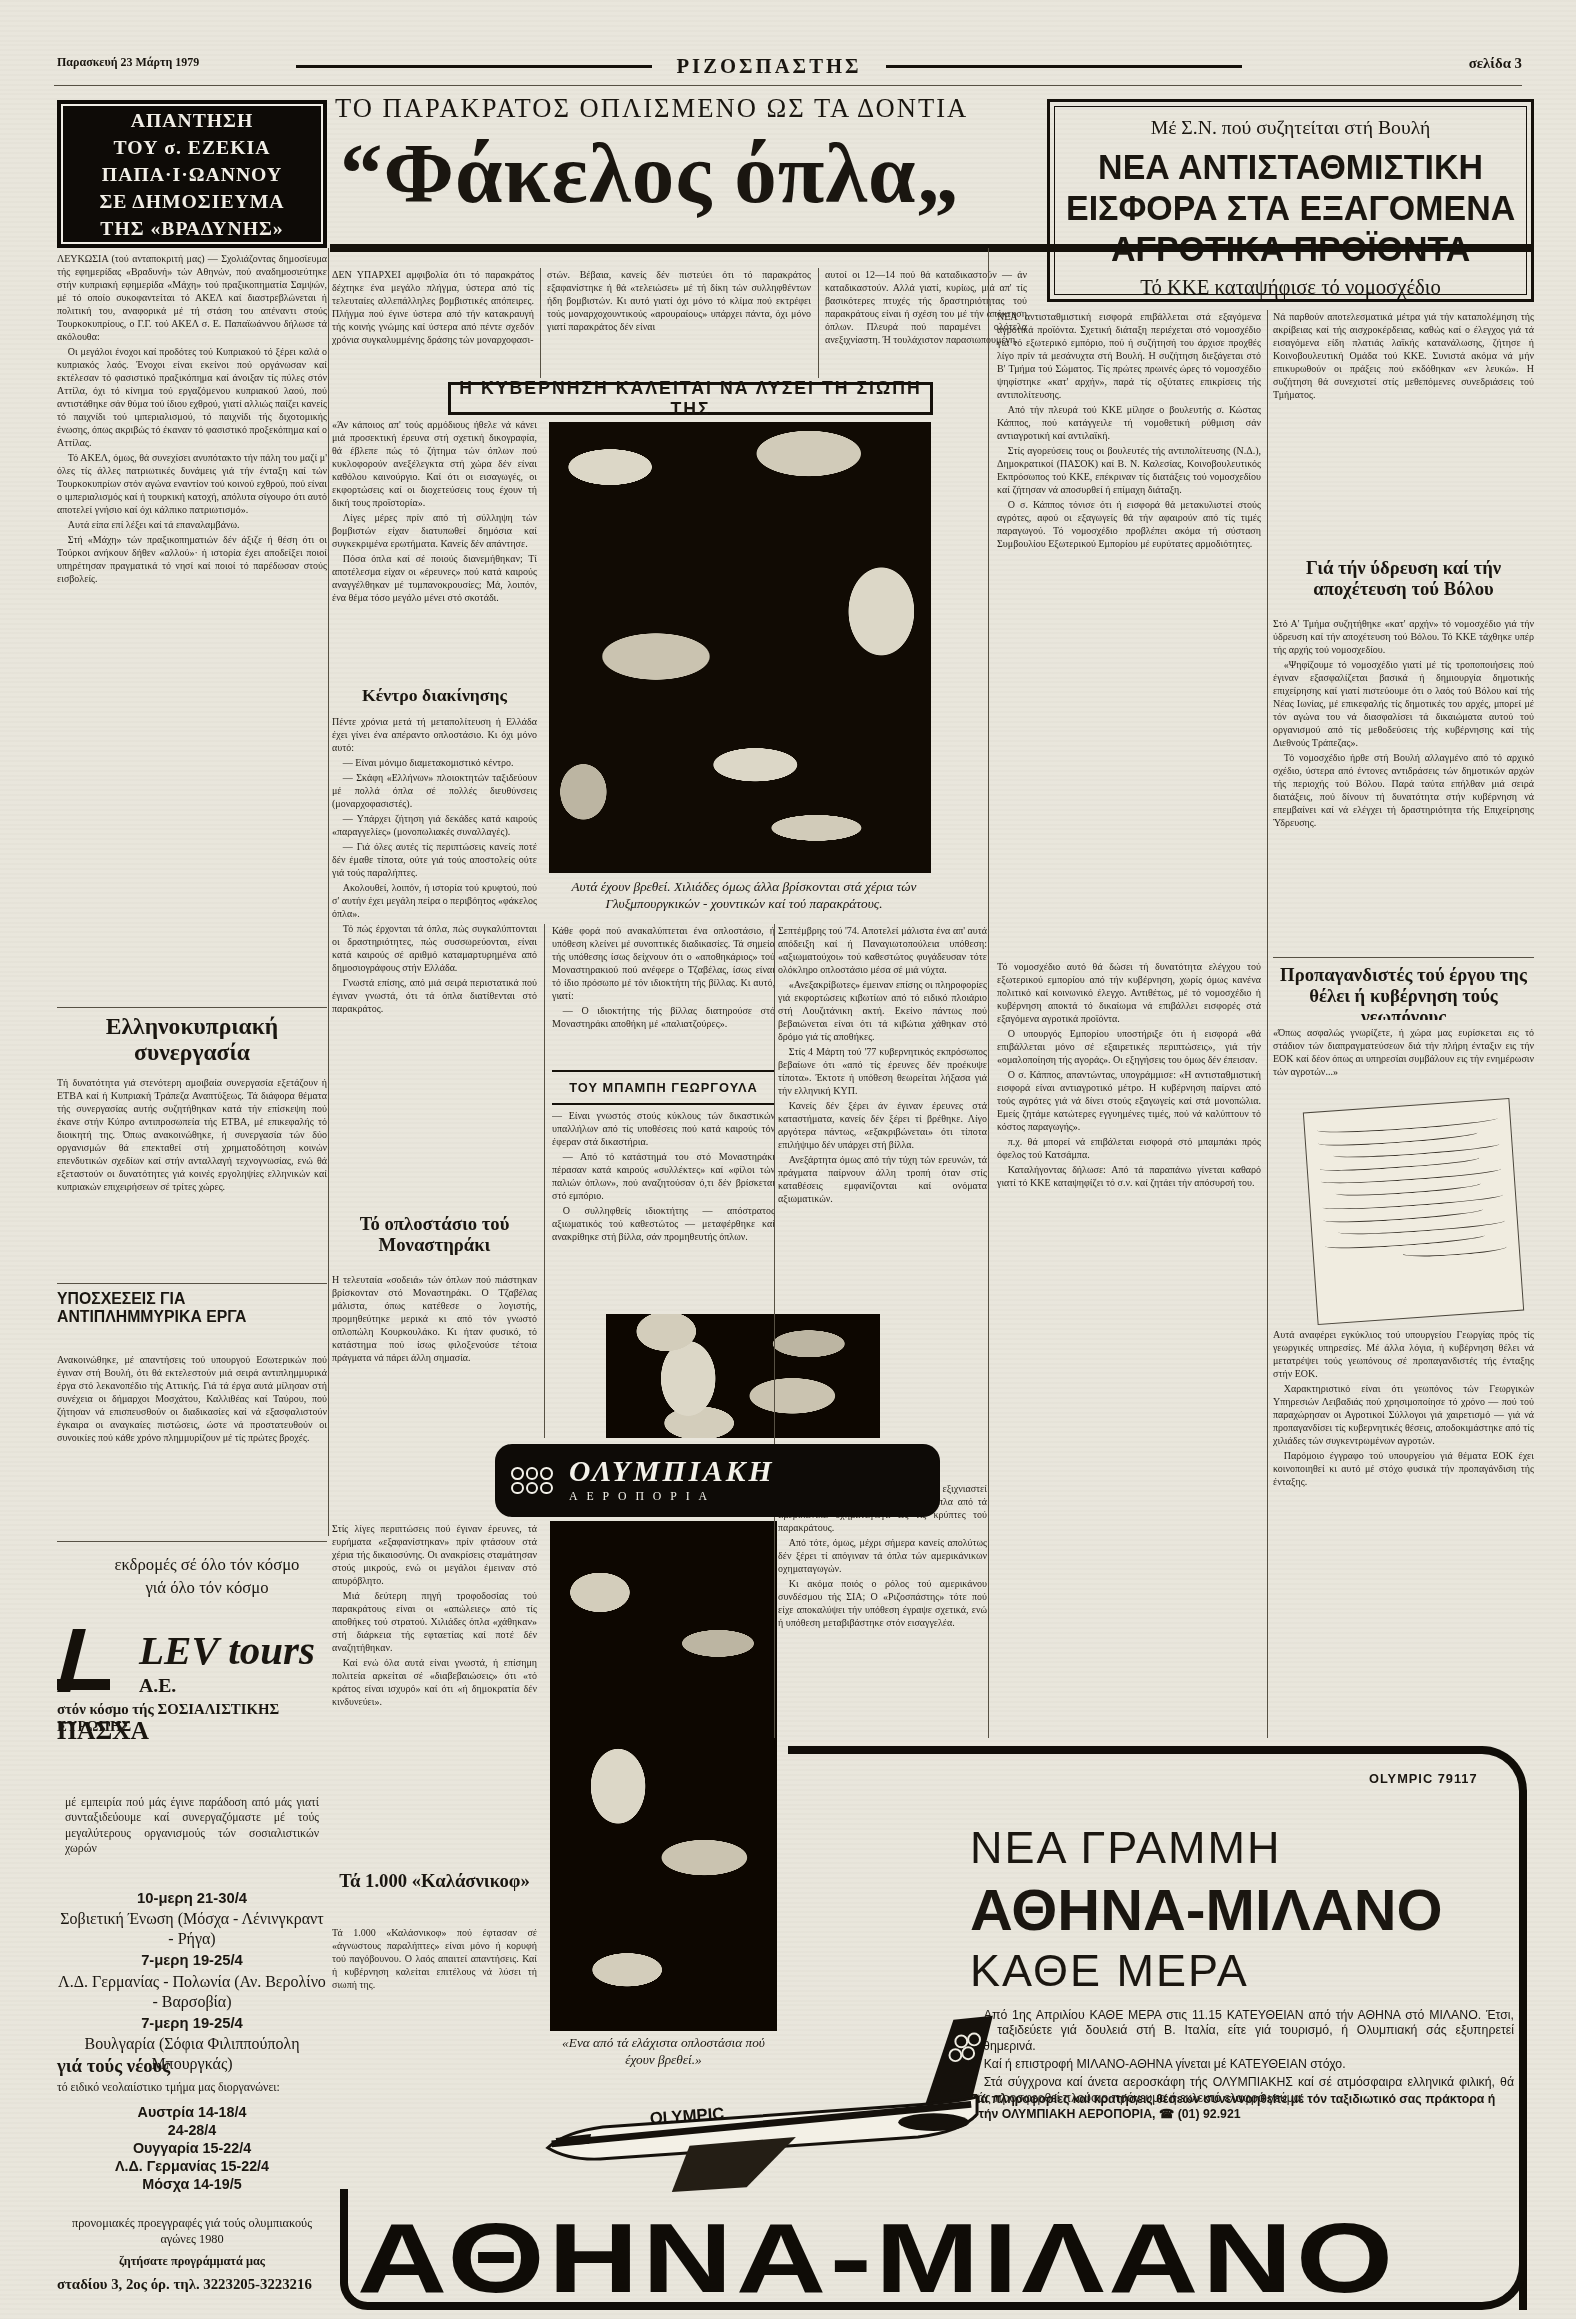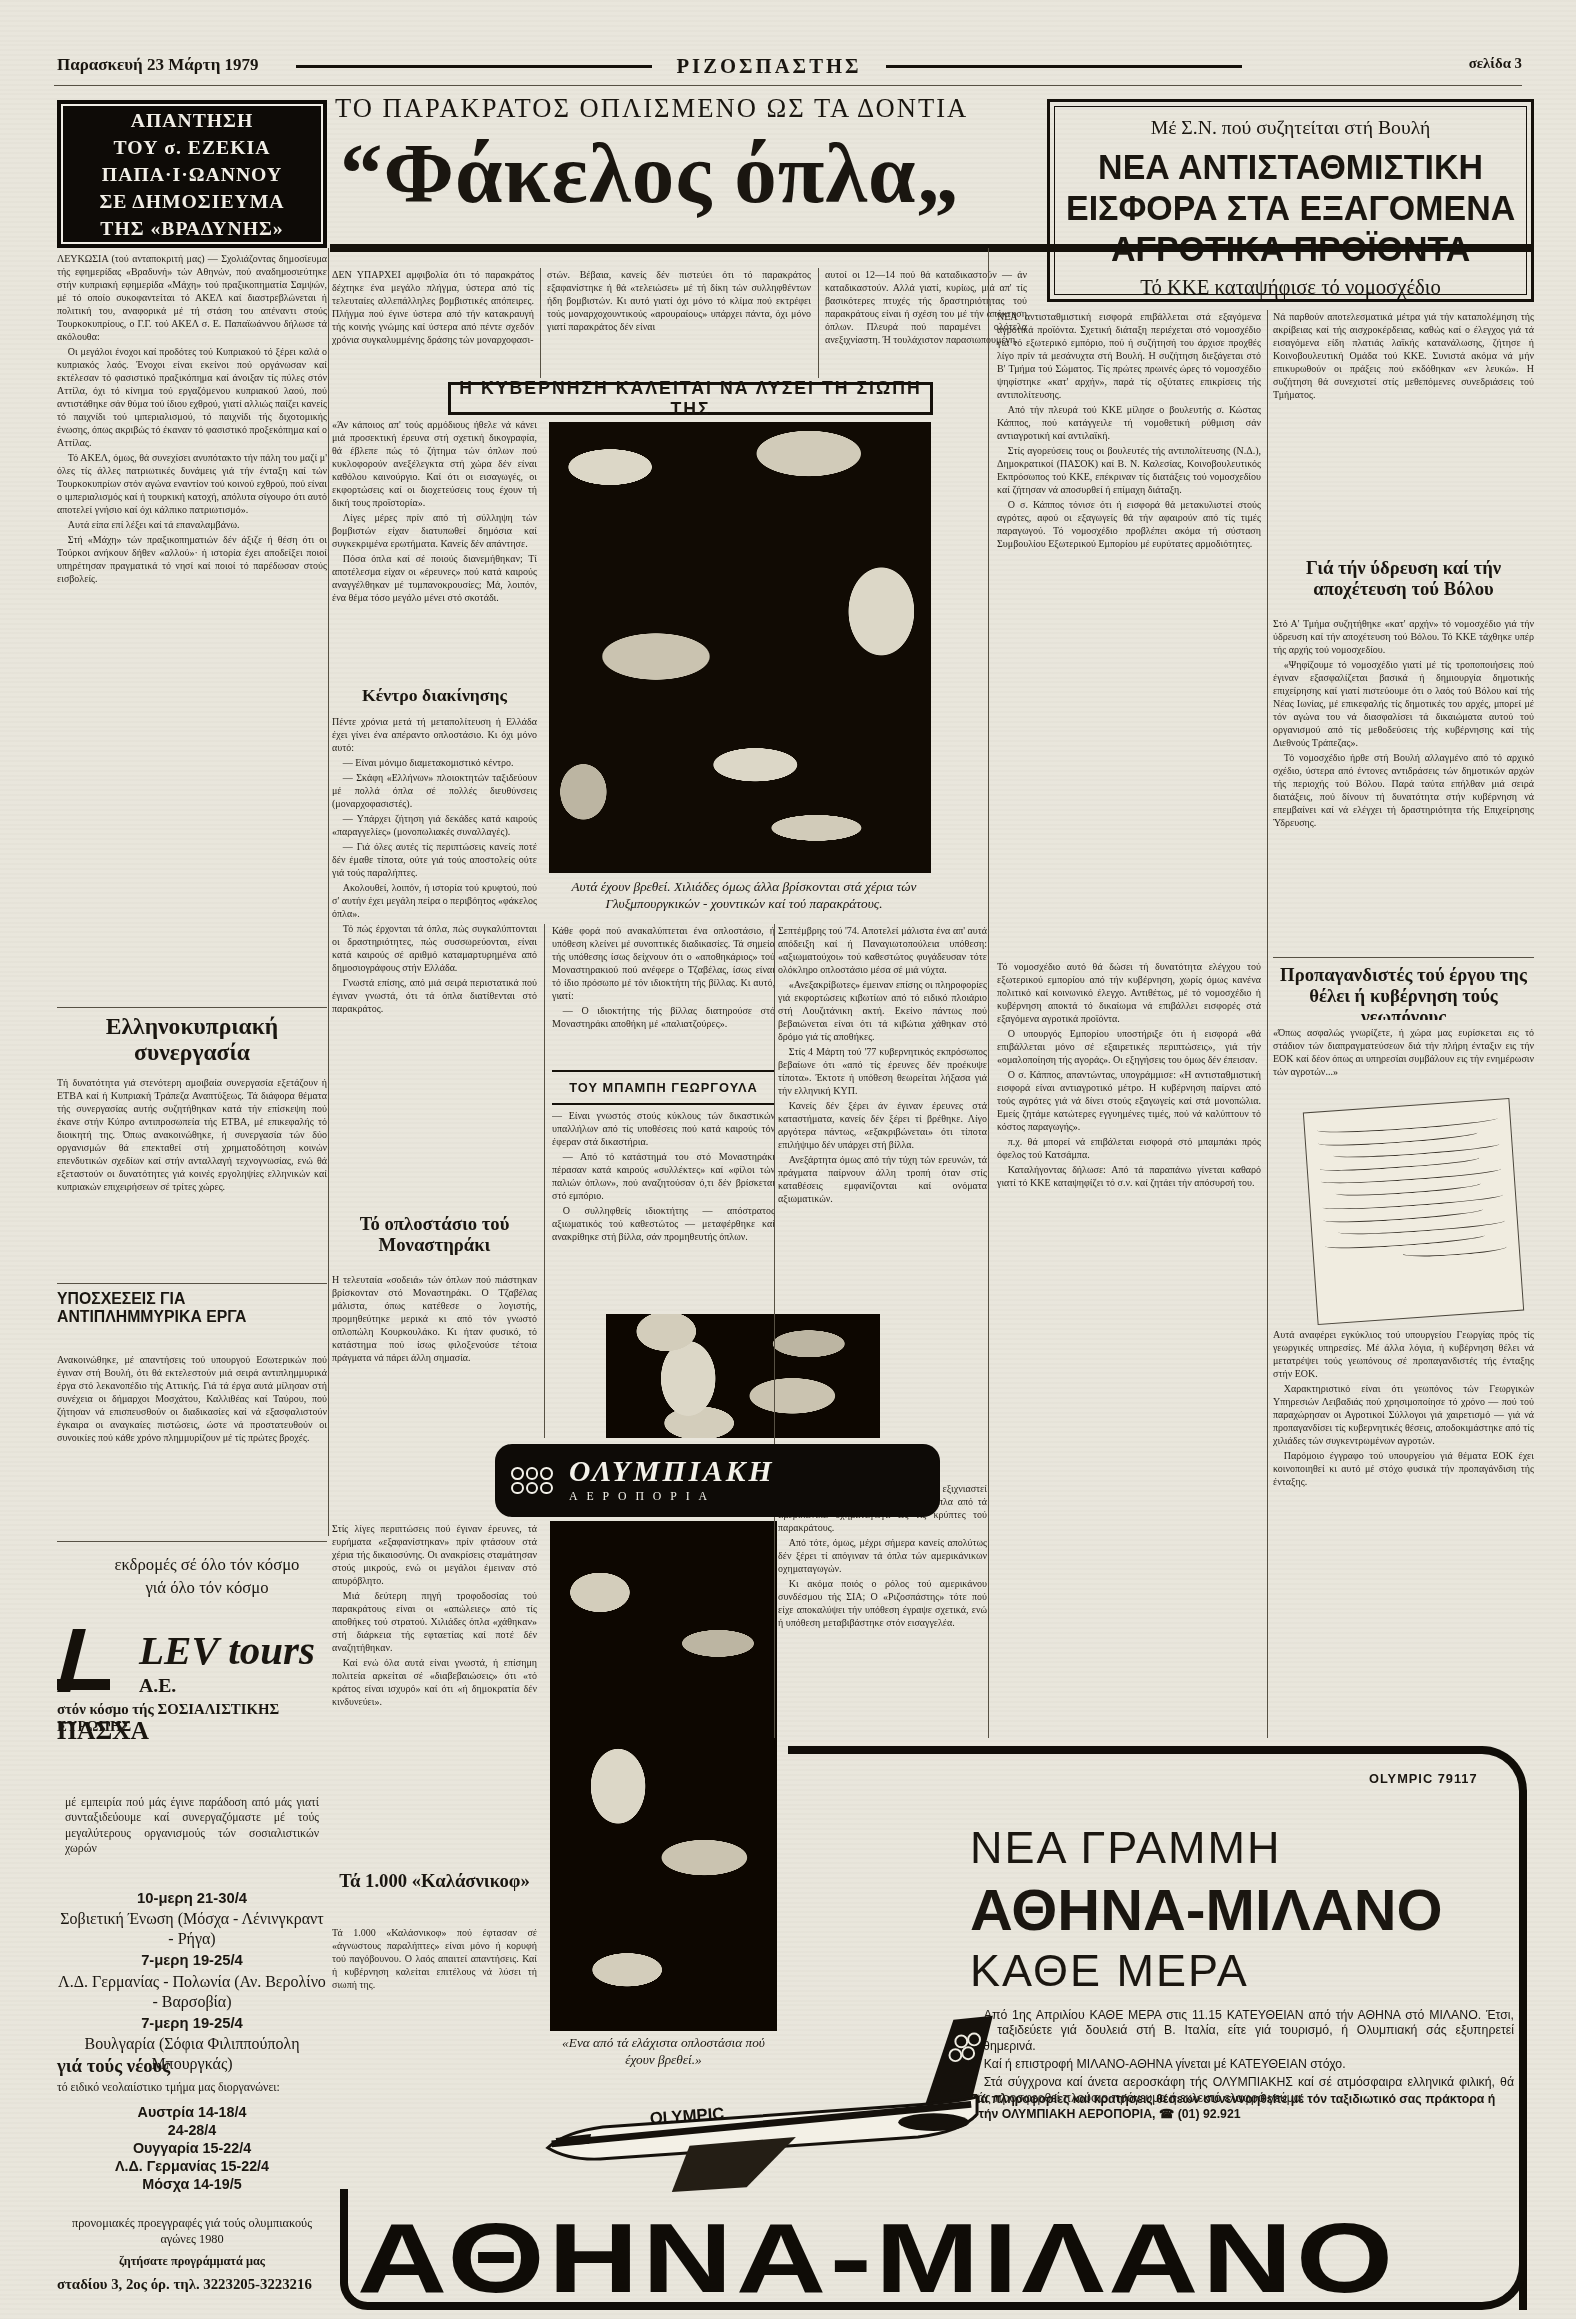--- a/index.html
+++ b/index.html
@@ -8,21 +8,21 @@
         background-image:repeating-linear-gradient(0deg,rgba(60,50,30,.02) 0 2px,transparent 2px 4.9px)}
   .abs{position:absolute}
   .txt{font-size:10px;line-height:1.3;text-align:justify;overflow:hidden;color:#231e16}
   .txt p{margin:0 0 2px;text-indent:10.8px}
   .txt p:first-child{text-indent:0}
   .sans{font-family:"Liberation Sans",sans-serif}
   .vr{background:#575144;width:1px}
   .hrule{background:#575144;height:1px}
   .thickbar{background:#15110b}
   
-  .date{font-size:17px;font-weight:bold}
+  .date{font-size:12px;font-weight:bold}
   .mastrow{display:flex;align-items:center;gap:24px}
   .mastrow .ln{flex:1;height:3px;background:#15110b}
   .mast{font-size:20.7px;font-weight:bold;letter-spacing:3px;white-space:nowrap}
   .pagelab{font-size:14.8px;font-weight:bold;text-align:right}
   
   .sidebox{background:#0e0b07;color:#f1eee6;outline:2px solid #f1eee6;outline-offset:-6.9px;
            display:flex;flex-direction:column;justify-content:center;text-align:center}
   .sidebox p{margin:2px 0;font-size:19.7px;font-weight:bold;letter-spacing:1px}
   .kicker{font-size:26.6px;letter-spacing:2px;text-align:center;white-space:nowrap}
   .headline{font-size:85px;font-weight:bold;text-align:center;white-space:nowrap;letter-spacing:1px}

